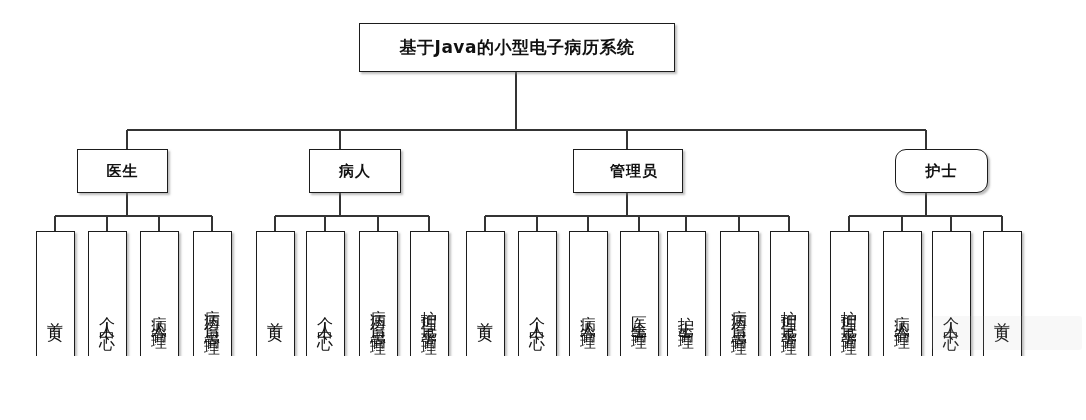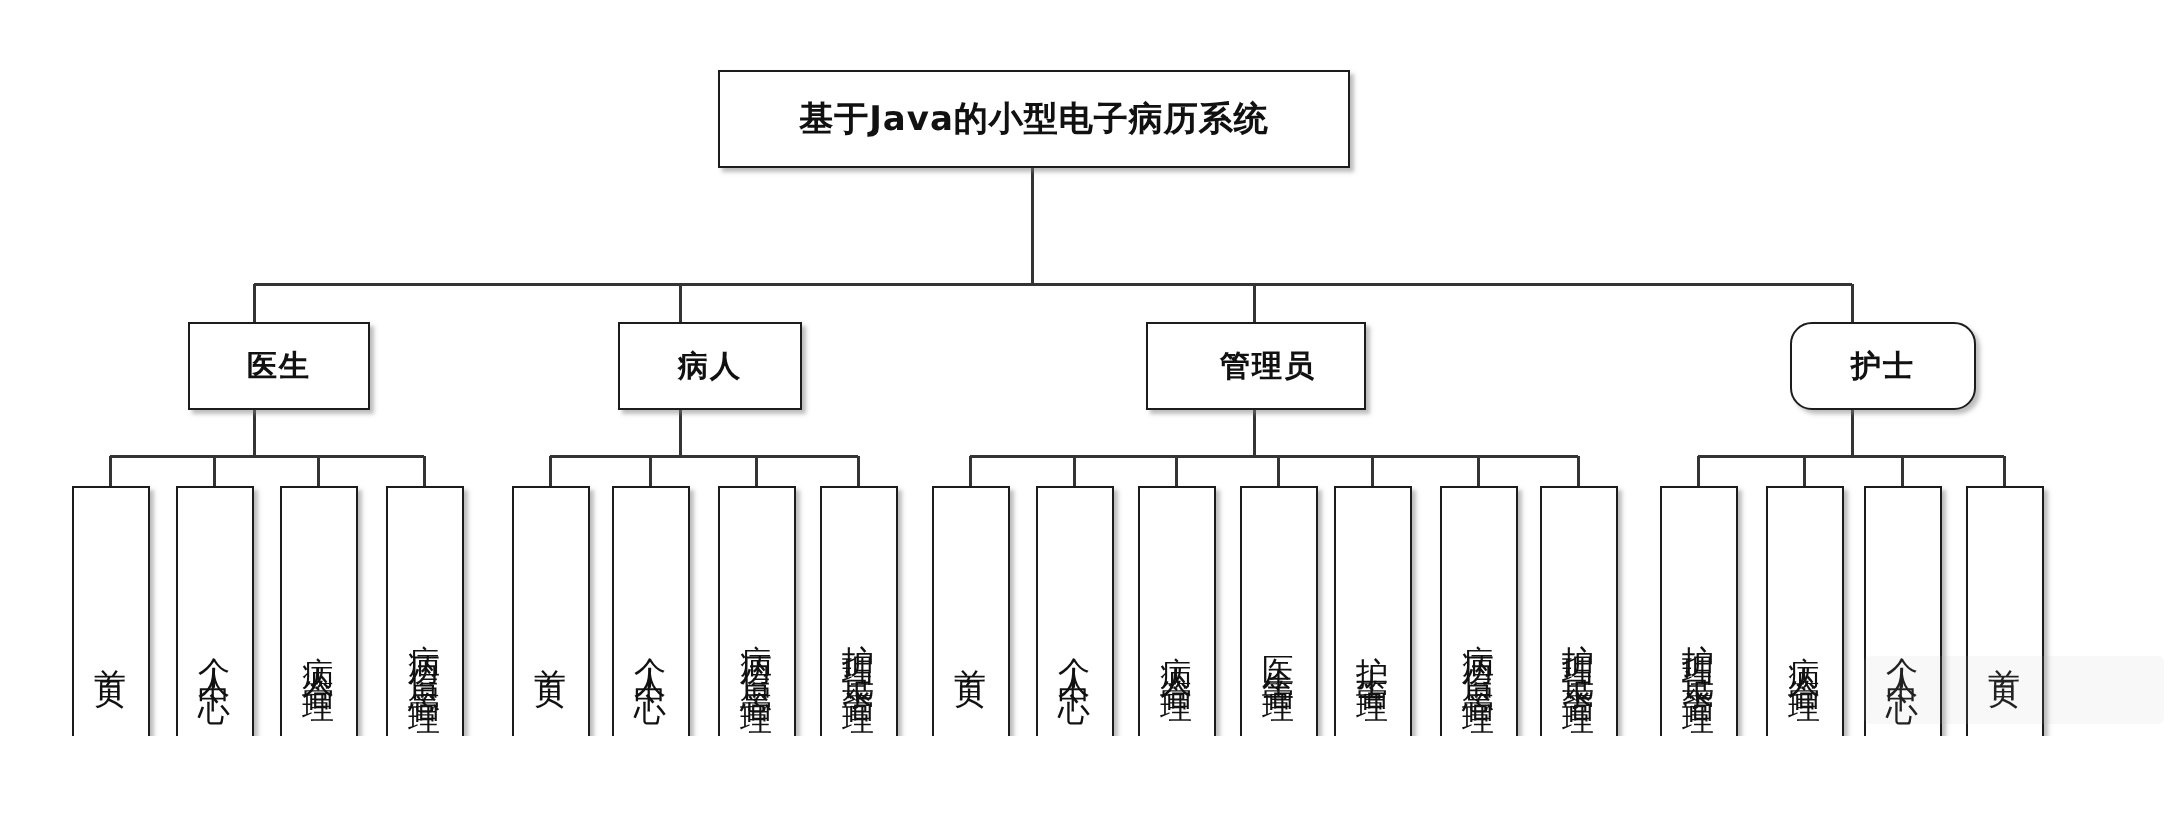--- a/index.html
+++ b/index.html
@@ -2,21 +2,20 @@
 <html><head>
 <meta charset="utf-8">
 <style>
   html,body{margin:0;padding:0;background:#ffffff;}
   .canvas{
     position:relative;
     width:1086px;height:356px;
     background:#ffffff;
     overflow:hidden;
     font-family:"DejaVu Sans",sans-serif;
-    margin-top:12px;
   }
   svg.connectors{position:absolute;left:0;top:0;width:1086px;height:420px;}
   .node{
     position:absolute;
     box-sizing:border-box;
     background:#ffffff;
     border:1.5px solid #1c1c1c;
     box-shadow:2px 2px 2px rgba(125,125,125,0.5);
     display:flex;align-items:center;justify-content:center;
     color:#111111;
@@ -85,21 +84,21 @@
       <line x1="902" y1="216" x2="902" y2="231" stroke="#343434" stroke-width="1.5" shape-rendering="crispEdges"></line>
       <line x1="951" y1="216" x2="951" y2="231" stroke="#343434" stroke-width="1.5" shape-rendering="crispEdges"></line>
       <line x1="1002" y1="216" x2="1002" y2="231" stroke="#343434" stroke-width="1.5" shape-rendering="crispEdges"></line>
     </svg>
 
   <div class="node root-node">
     <span>基于Java的小型电子病历系统</span>
   </div>
 
   <div id="generated-nodes">
-      <div class="node l2-node" style="left: 94px; width: 91px;">
+      <div class="node l2-node" style="left: 77px; width: 91px;">
         <span>医生</span>
       </div>
       <div class="node leaf-node" style="left: 35.5px;">
         <span class="vtext">首页</span>
       </div>
       <div class="node leaf-node" style="left: 87.5px;">
         <span class="vtext">个人中心</span>
       </div>
       <div class="node leaf-node" style="left: 139.5px;">
         <span class="vtext">病人管理</span>

